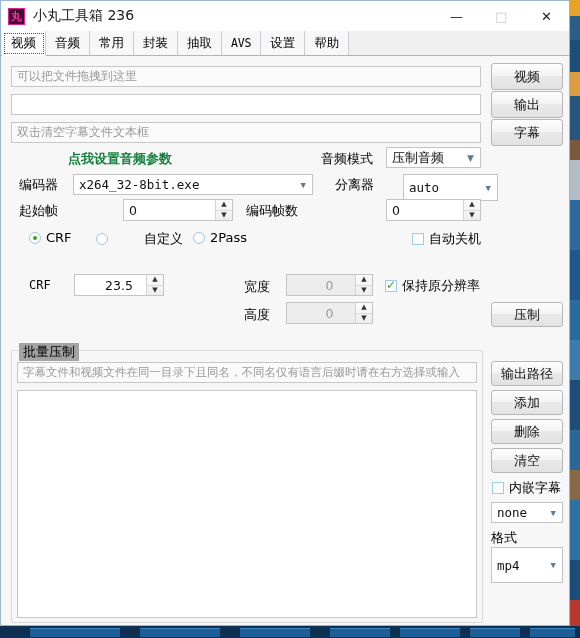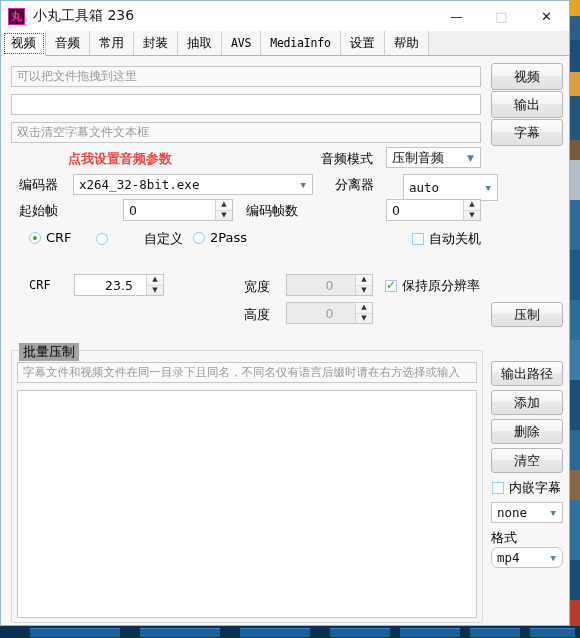--- a/index.html
+++ b/index.html
@@ -176,21 +176,21 @@
     user-select: none;
   }
 
   .lbl {
     position: absolute;
     font-size: 13px;
     color: #000;
     font-family: "DejaVu Sans", "Liberation Sans", sans-serif;
     white-space: nowrap;
   }
-  .lbl.link { color:#ef4444; font-weight:600; }
+  .lbl.link { color:#15803d; font-weight:600; }
 
   .combo {
     position: absolute;
     box-sizing: border-box;
     border: 1px solid #c4c4c4;
     background: #ffffff;
     font-size: 12.5px;
     color: #111;
     font-family: "DejaVu Sans Mono", monospace;
     display: flex;
@@ -339,21 +339,20 @@
       </div>
     </div>
 
     <div class="tabstrip">
       <div class="tab active">视频</div>
       <div class="tab">音频</div>
       <div class="tab">常用</div>
       <div class="tab">封装</div>
       <div class="tab">抽取</div>
       <div class="tab mono">AVS</div>
-      <div class="tab mono">MediaInfo</div>
       <div class="tab">设置</div>
       <div class="tab">帮助</div>
     </div>
 
     <div class="client">
 
       <div class="txtbox" style="left:10px; top:10px; width:470px; height:21px;">可以把文件拖拽到这里</div>
       <div class="btn" style="left:490px; top:7px; width:72px; height:27px;">视频</div>
 
       <div class="txtbox white" style="left:10px; top:38px; width:470px; height:21px;"></div>
@@ -469,20 +468,20 @@
         <span>内嵌字幕</span>
       </div>
 
       <div class="combo" style="left:490px; top:446px; width:72px; height:21px;">
         <span>none</span>
         <span class="arrow">▼</span>
       </div>
 
       <div class="lbl" style="left:490px; top:473px;">格式</div>
 
-      <div class="combo" style="left:490px; top:491px; width:72px; height:21px;border-radius:7px;">
+      <div class="combo" style="left:490px; top:491px; width:72px; height:36px;">
         <span>mp4</span>
         <span class="arrow">▼</span>
       </div>
 
     </div>
   </div>
 </div>
 
 </body></html>

